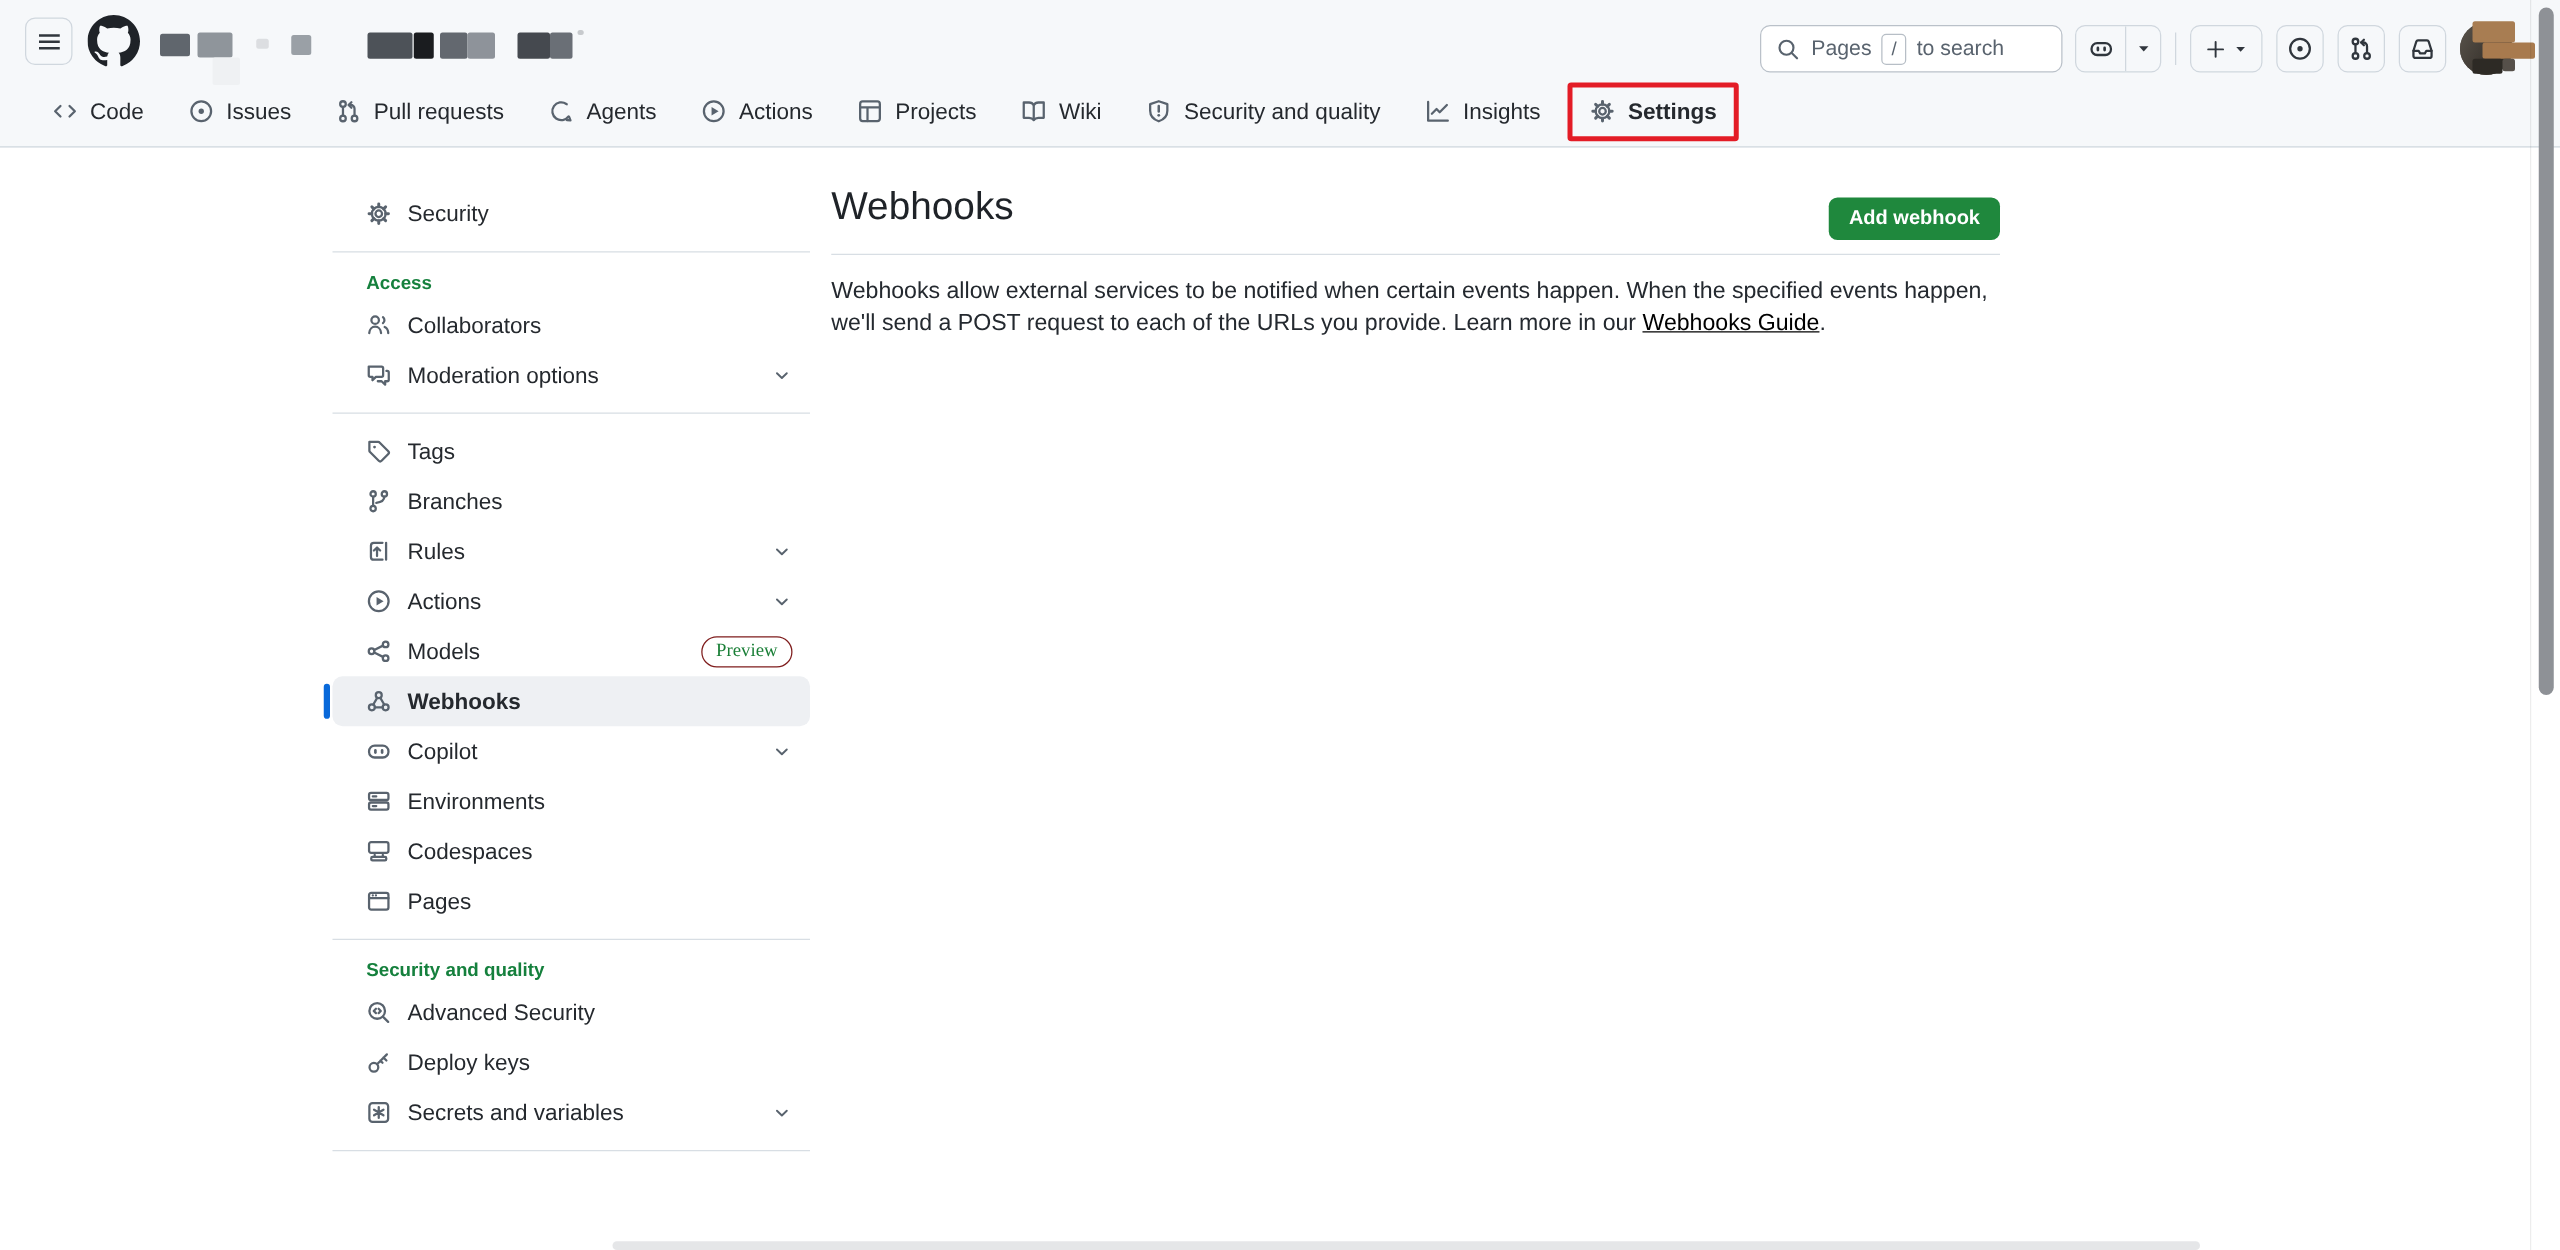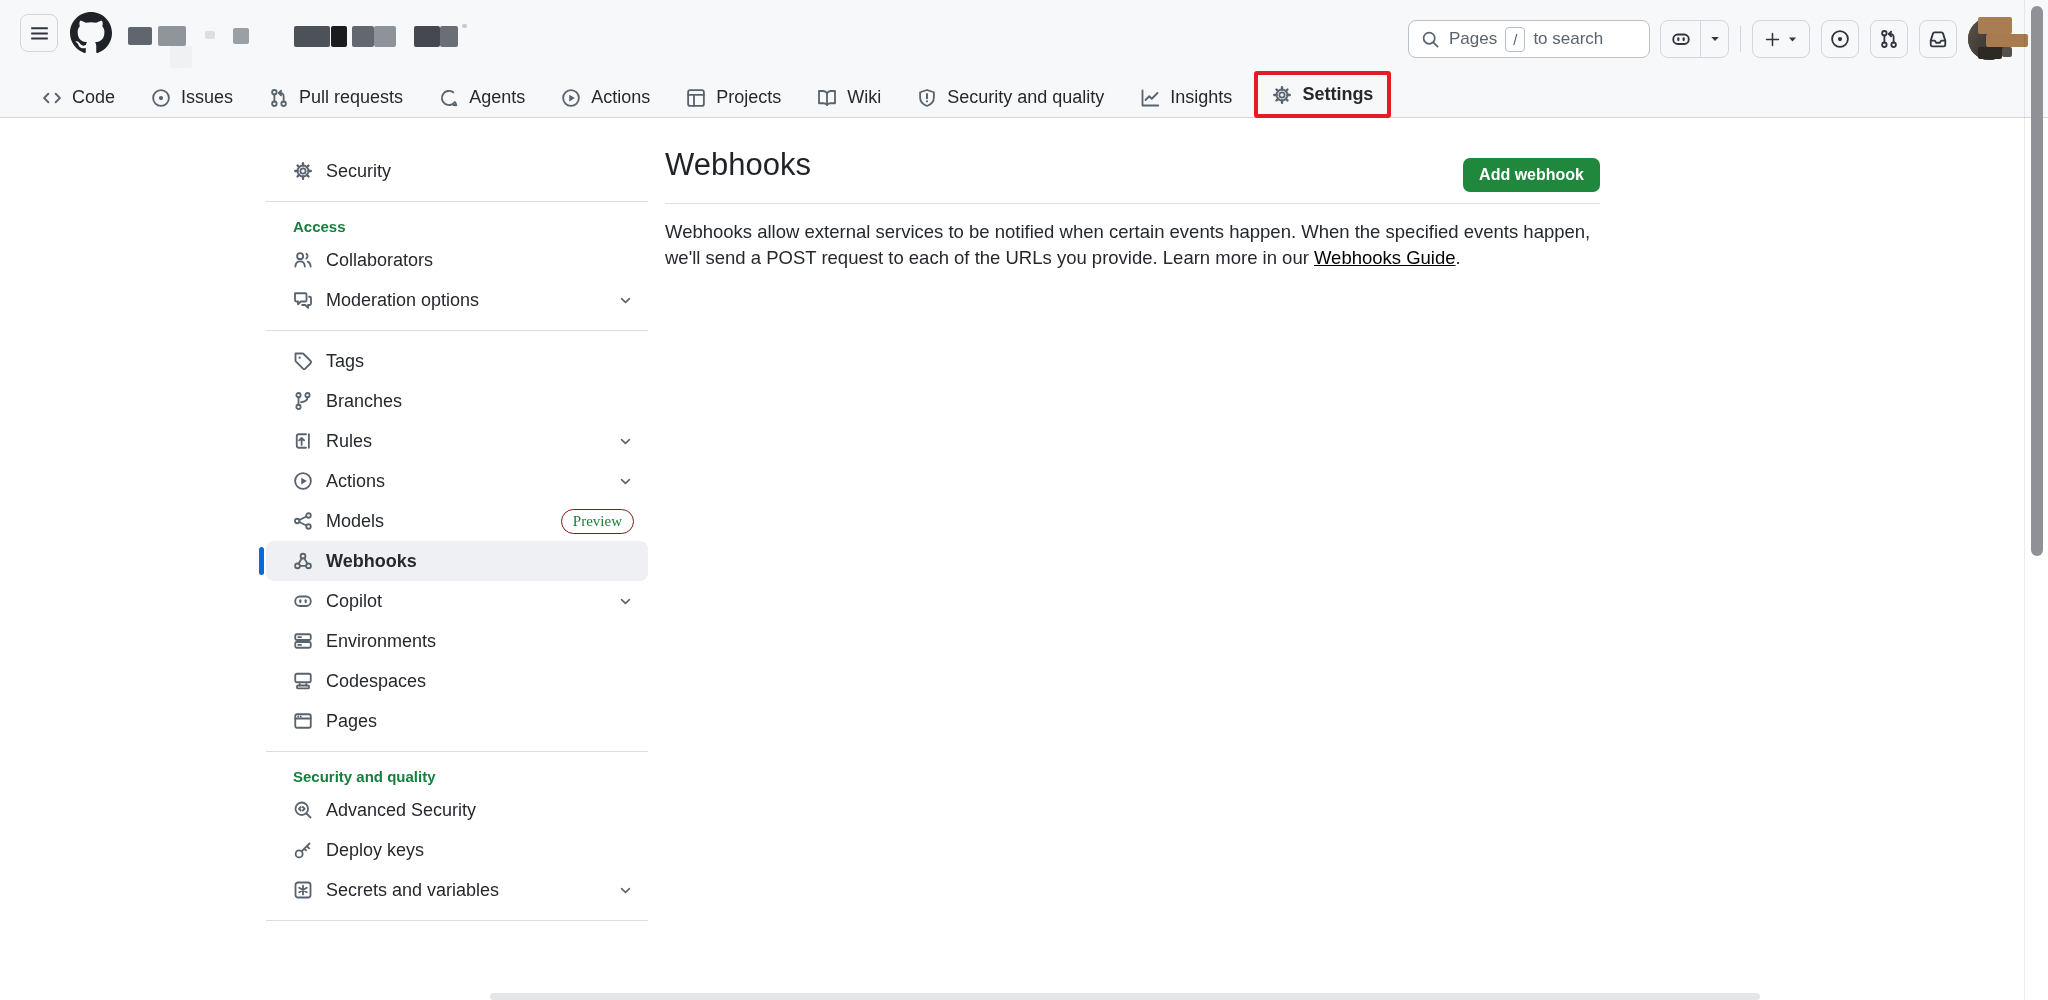--- a/index.html
+++ b/index.html
@@ -29,21 +29,21 @@
   .seg2{width:27px;}
   .vdiv{width:1px;height:26px;background:#d0d7de;}
   .sqbtn{border:1px solid #d0d7de;border-radius:8px;width:38px;height:38px;display:flex;
          align-items:center;justify-content:center;box-sizing:border-box;color:#30363d;cursor:pointer;}
   .plusbtn{width:58px;gap:5px;}
   .avatar{position:relative;width:42px;height:42px;border-radius:50%;background:#47413a;overflow:visible;cursor:pointer;}
   .avatar .mask{position:absolute;inset:0;border-radius:50%;overflow:hidden;background:
       linear-gradient(120deg,#5a544c 0%,#3a352f 60%,#262420 100%);}
   
   .hdr-row2{position:absolute;left:0;top:60px;width:1672px;height:58px;display:flex;
-            align-items:flex-end;padding-left:28px;box-sizing:border-box;gap:8px;}
+            align-items:center;padding-left:28px;box-sizing:border-box;gap:8px;}
   .tab{display:flex;align-items:center;gap:10px;padding:10px 14px;border-radius:8px;cursor:pointer;}
   .tab-label{font-size:18px;color:#25292e;white-space:nowrap;}
   .tab.active .tab-label{font-weight:bold;}
   .tab.annotated{border:4px solid #e31c26;border-radius:3px;padding:9px 14px;}
   
   .sidebar{position:absolute;left:266px;top:118px;width:382px;padding-top:33px;box-sizing:border-box;}
   .sb-item{position:relative;height:40px;display:flex;align-items:center;gap:13px;
            padding:0 14px 0 27px;border-radius:8px;cursor:pointer;}
   .sb-label{font-size:18px;color:#25292e;flex:0 1 auto;}
   .sb-item.selected{background:#eef0f3;}

